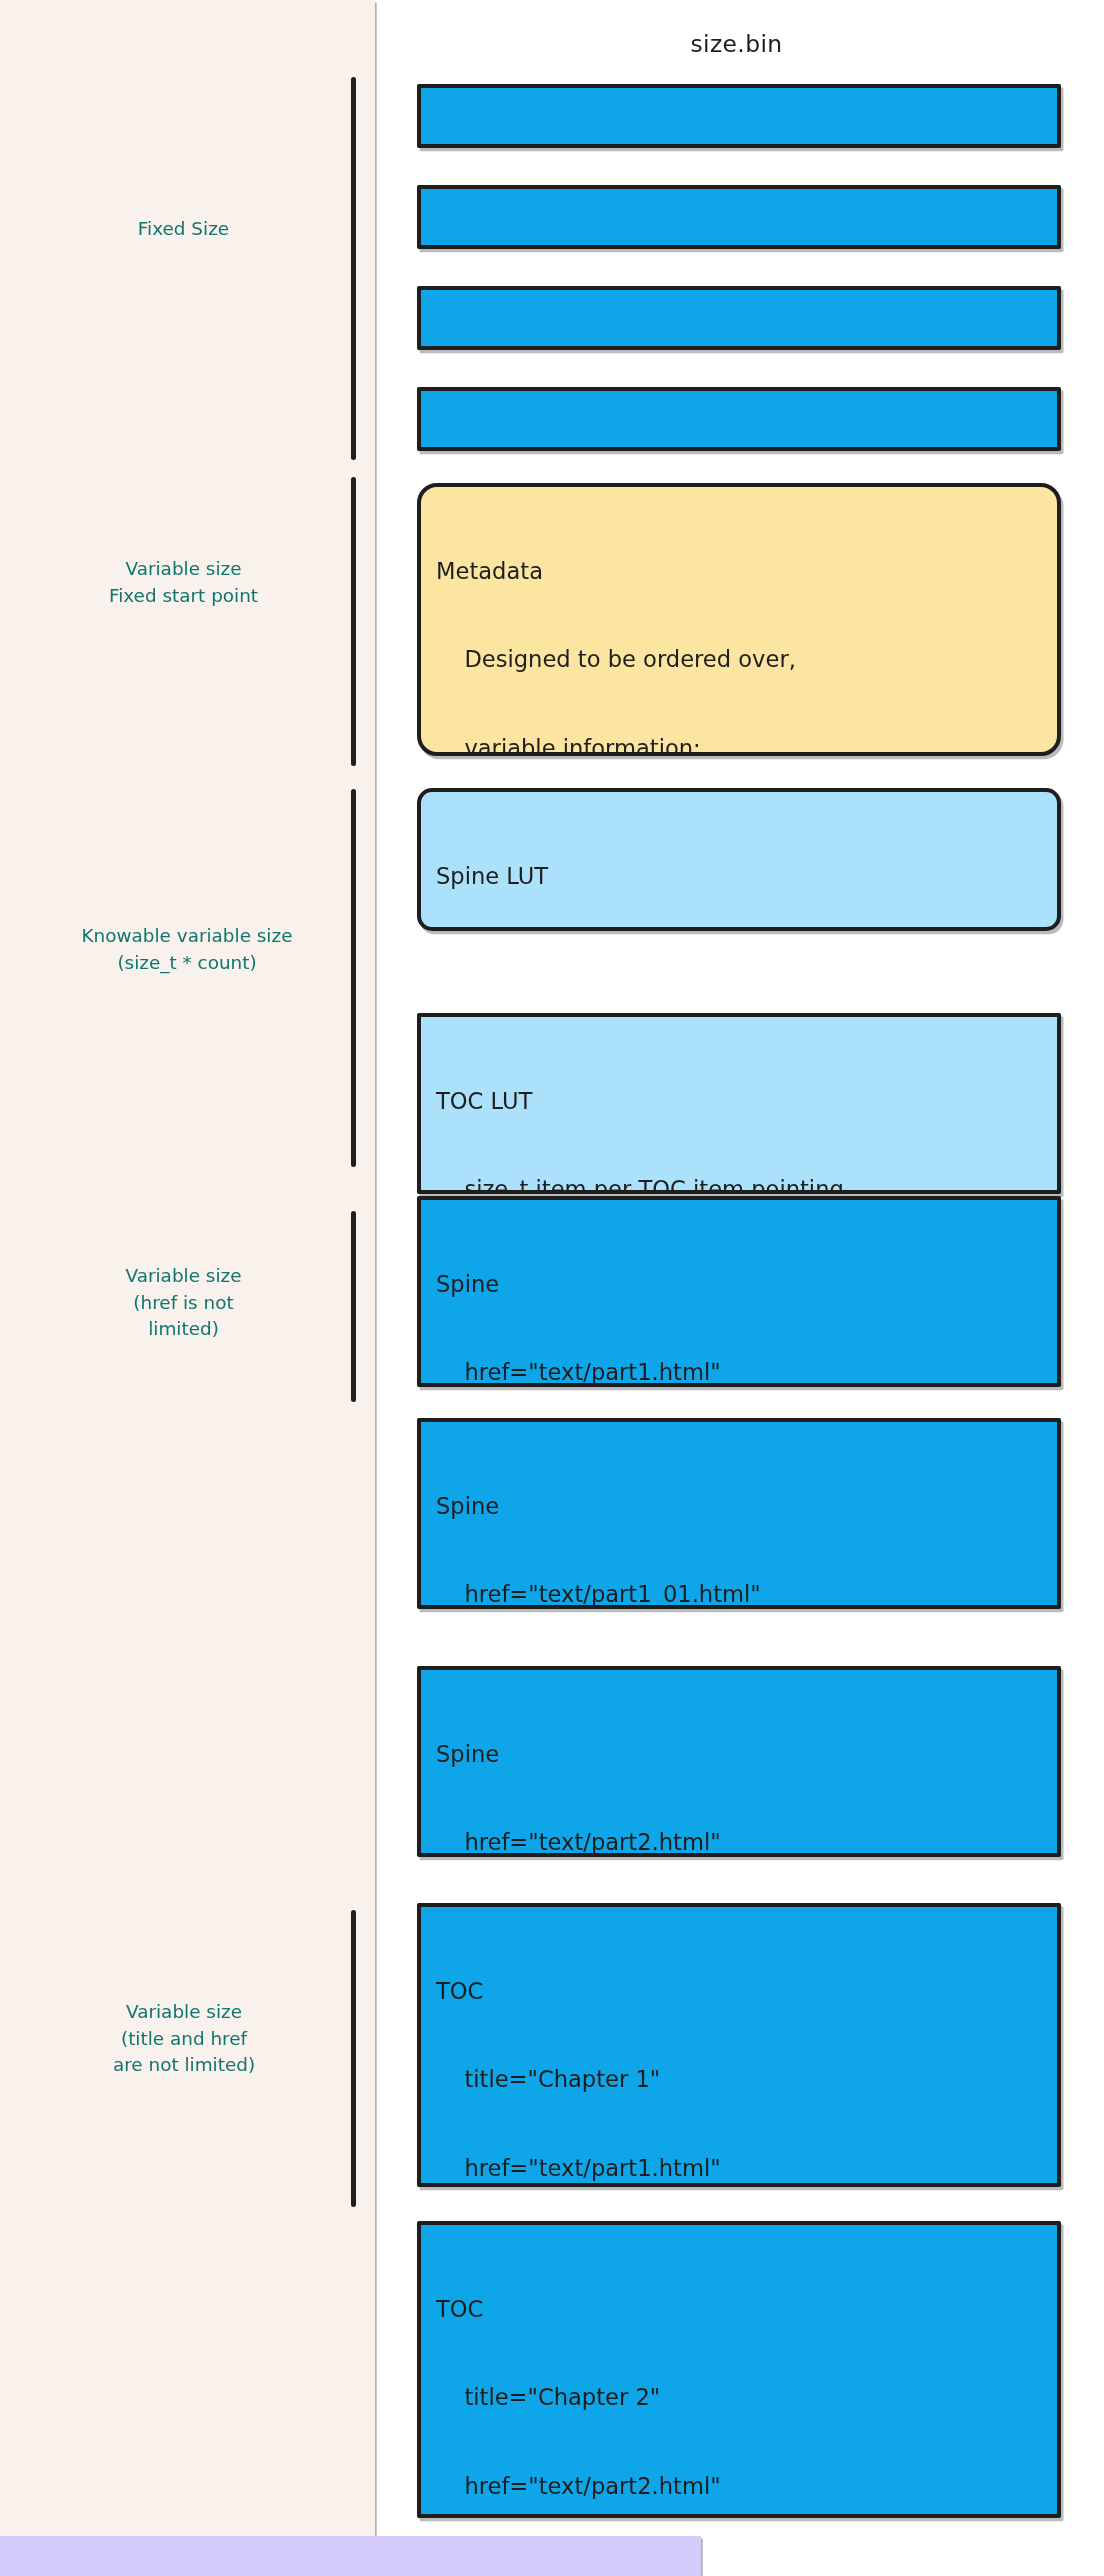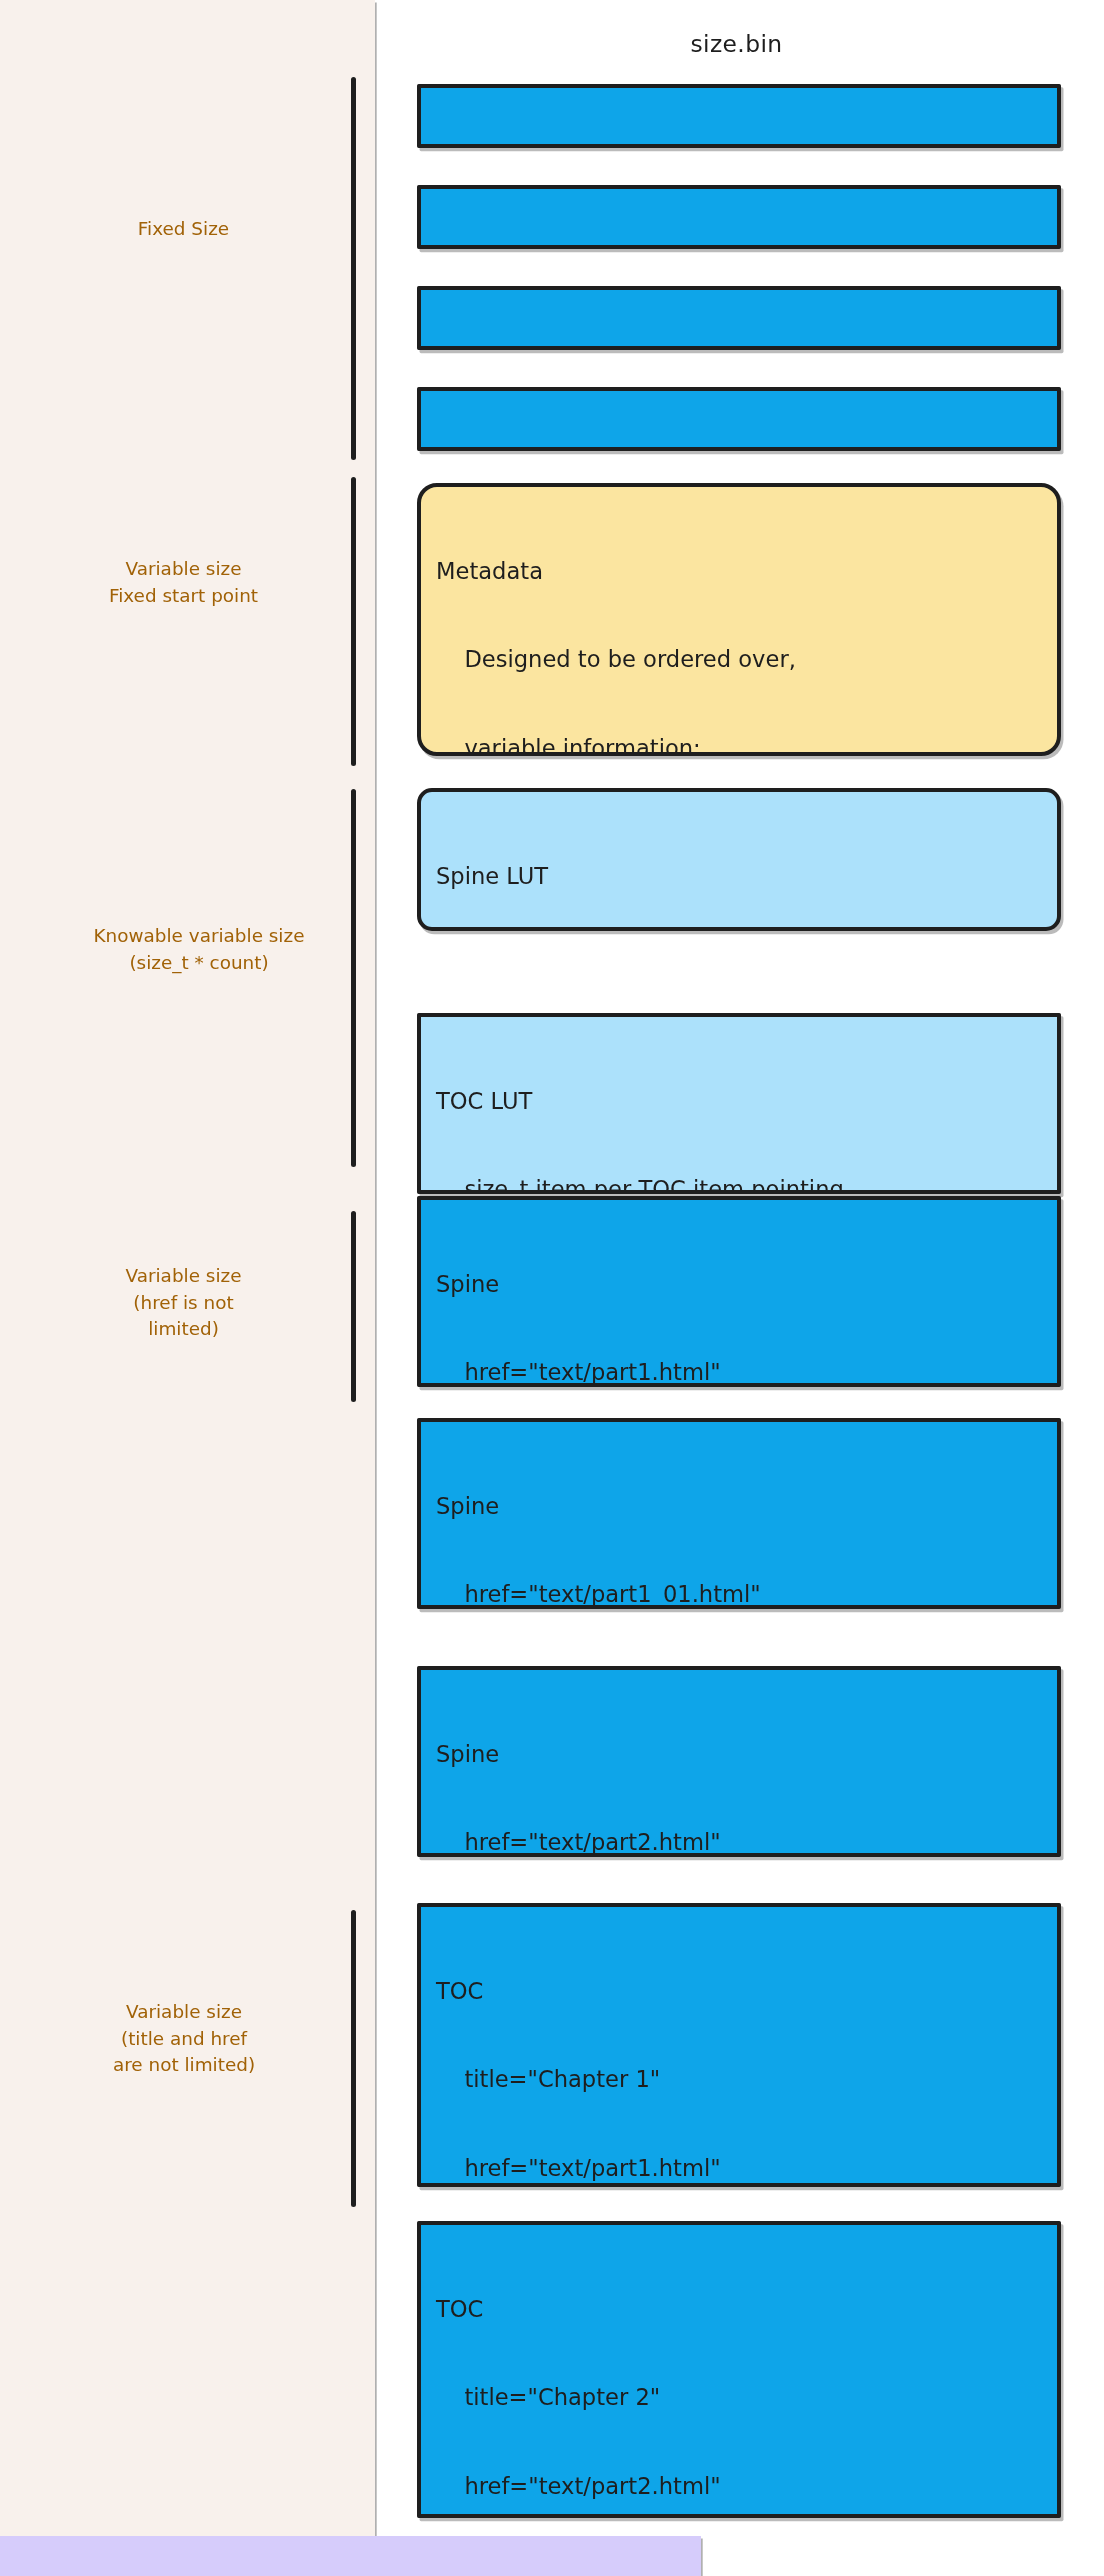--- a/index.html
+++ b/index.html
@@ -61,21 +61,21 @@
   .hbox .title-line{ display:block; }
   .hbox .body-line{ display:block; padding-left:28.4px; }
 
   
   .oneline{ padding-top:10px; }
 
   
   .glabel{
     position:absolute;
     text-align:center;
-    color:#a16207;
+    color:#0f766e;
     font-size:18.4px;
     line-height:1.45;
     white-space:pre-line;
     font-family:"DejaVu Sans", sans-serif;
   }
 
   
   .bar{
     position:absolute;
     width:5px;
@@ -97,21 +97,21 @@
   <div class="bar" style="left:351px; top:477px;  height:289px;"></div>
   <div class="bar" style="left:351px; top:789px;  height:378px;"></div>
   <div class="bar" style="left:351px; top:1211px; height:191px;"></div>
   <div class="bar" style="left:351px; top:1910px; height:297px;"></div>
 
   <div class="glabel" style="left:33px; top:216px; width:301px;">Fixed Size</div>
 
   <div class="glabel" style="left:33px; top:556px; width:301px;">Variable size
 Fixed start point</div>
 
-  <div class="glabel" style="left:35px; top:923px; width:328px;">Knowable variable size
+  <div class="glabel" style="left:23px; top:923px; width:328px;">Knowable variable size
 (size_t * count)</div>
 
   <div class="glabel" style="left:33px; top:1263px; width:301px;">Variable size
 (href is not
 limited)</div>
 
   <div class="glabel" style="left:25px; top:1999px; width:318px;">Variable size
 (title and href
 are not limited)</div>
 

